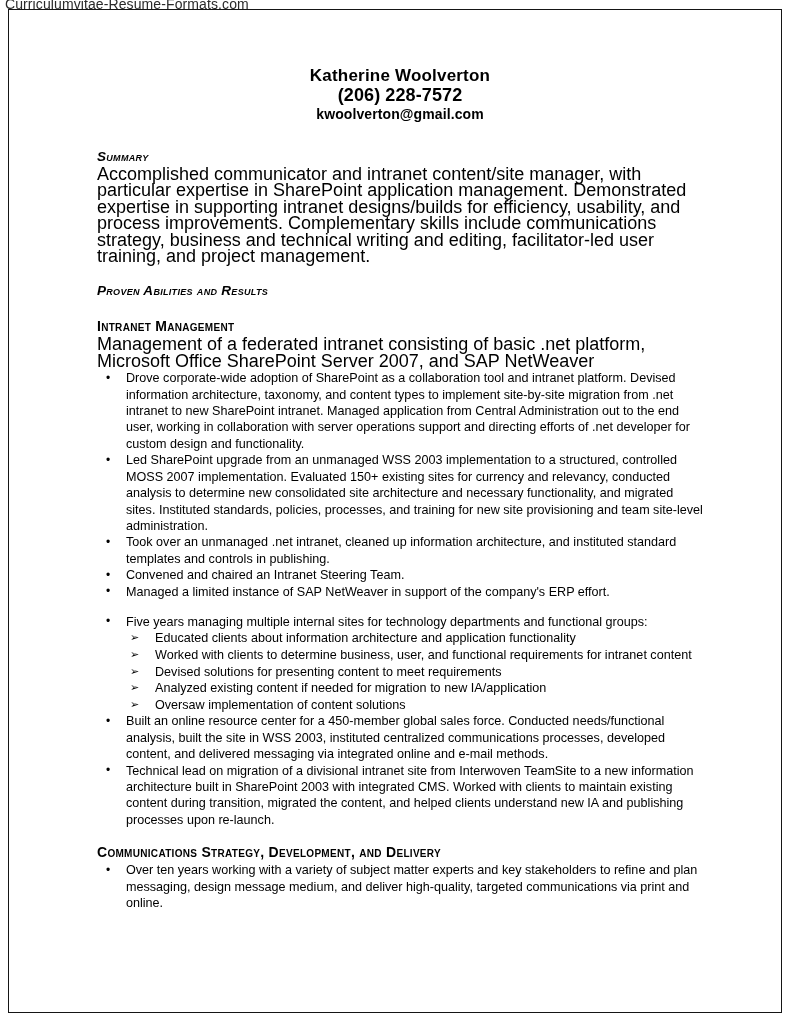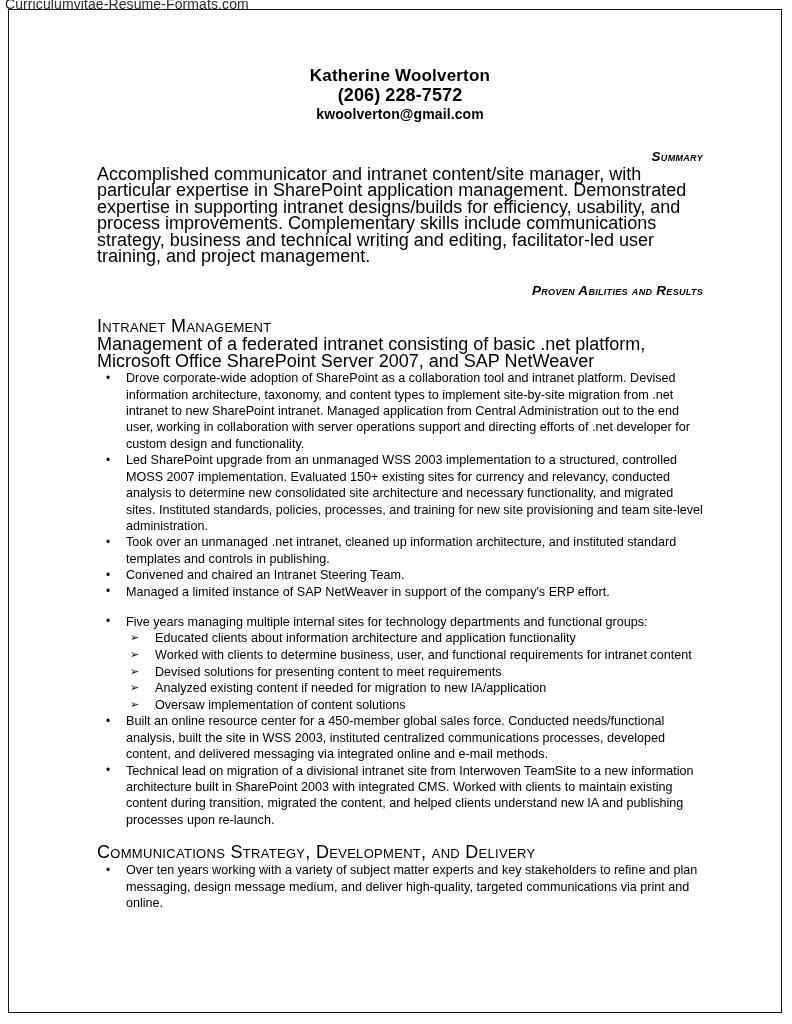--- a/index.html
+++ b/index.html
@@ -76,25 +76,24 @@
 
   
   .h-major {
     font-size: 13.5px;
     font-weight: bold;
     font-style: italic;
     font-variant: small-caps;
     letter-spacing: 0.3px;
     margin: 0 0 1px 0;
     line-height: 17px;
-    text-align: right;
   }
   .h-section {
-    font-size: 18px;
-    font-weight: normal;
+    font-size: 14px;
+    font-weight: bold;
     font-variant: small-caps;
     letter-spacing: 0.3px;
     margin: 0 0 1px 0;
     line-height: 17px;
   }
 
   .para {
     font-size: 18px;
     line-height: 16.4px;
     margin: 0;

